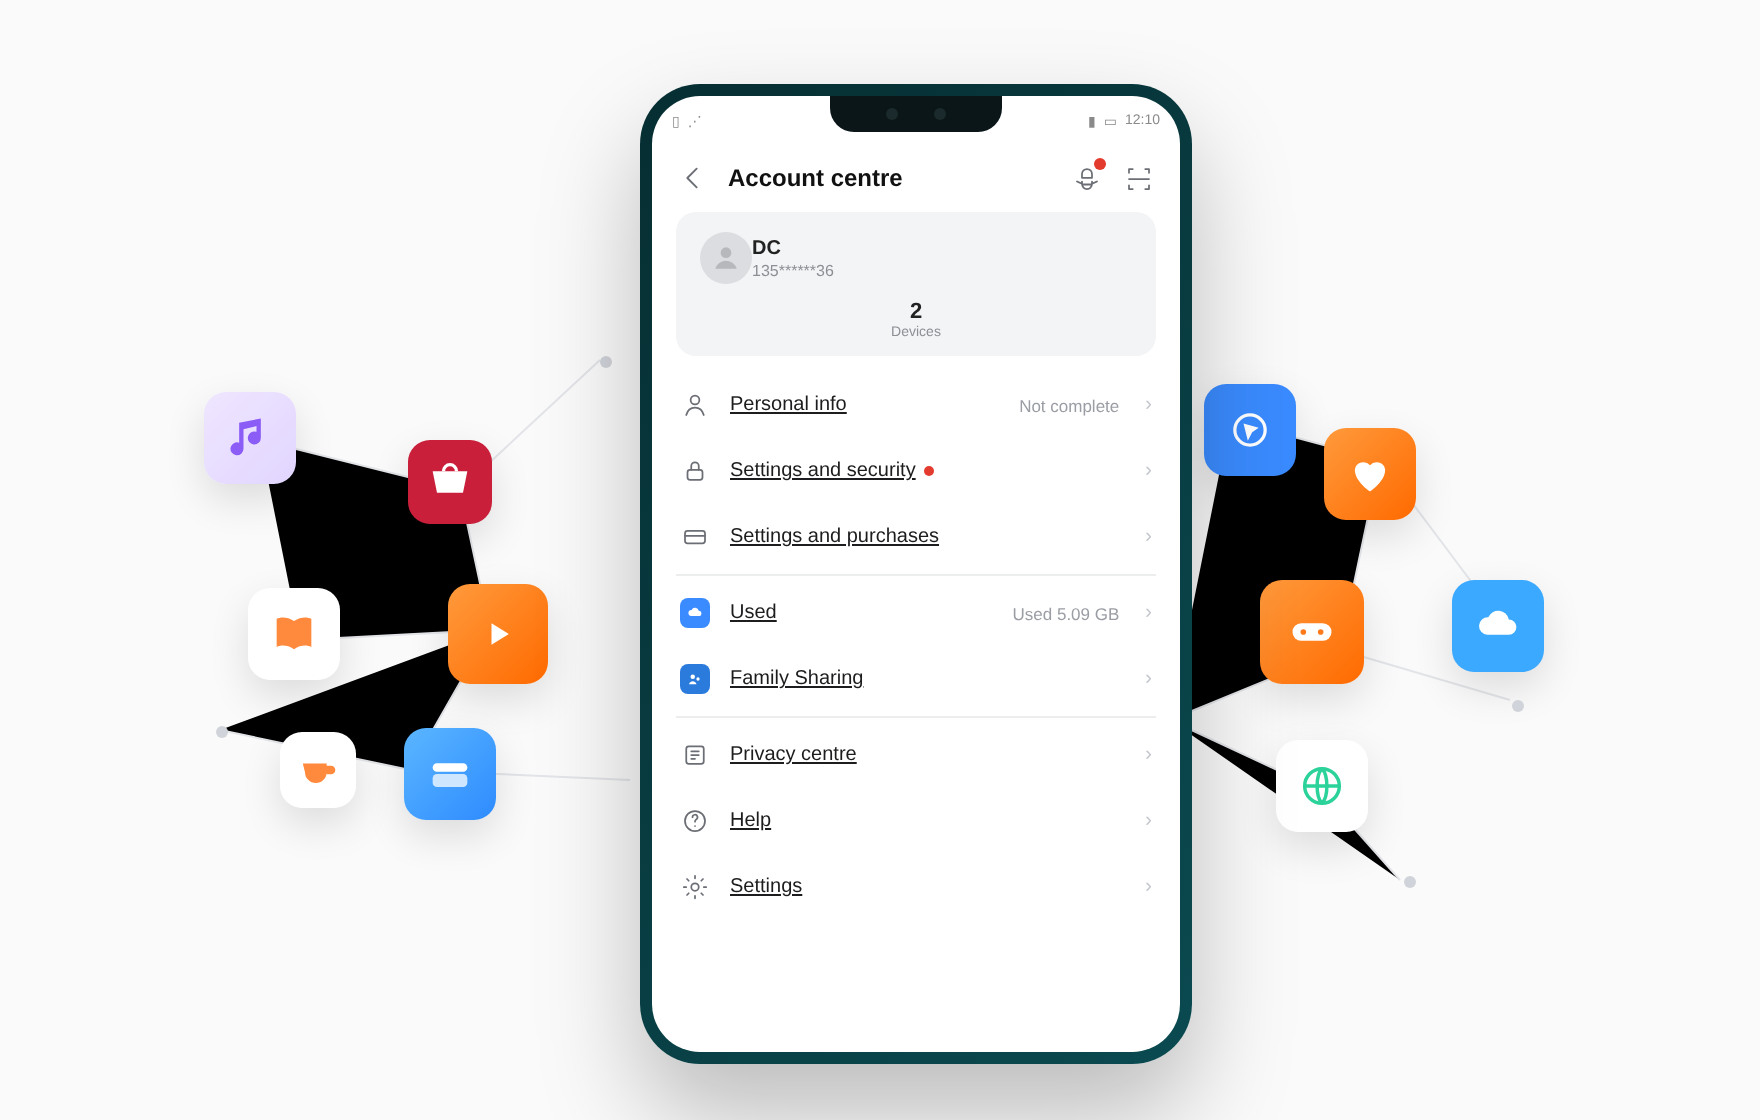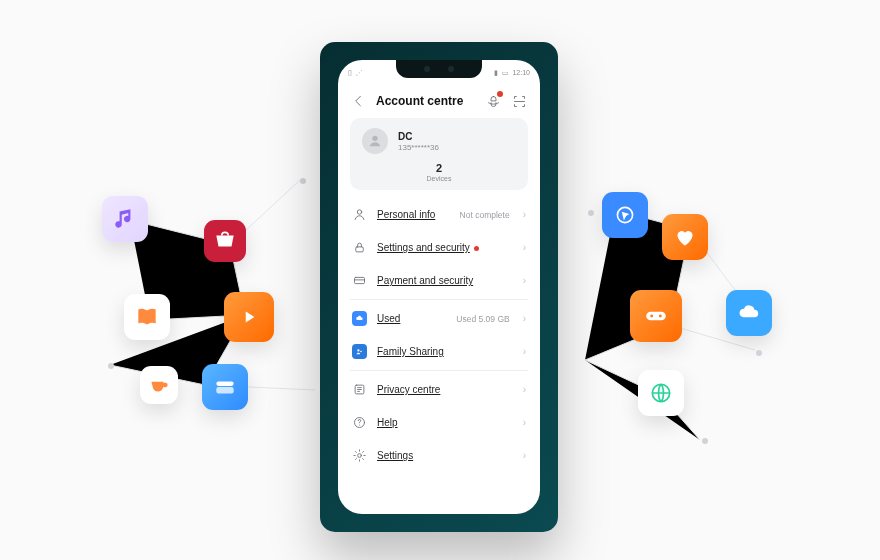--- a/index.html
+++ b/index.html
@@ -8,38 +8,38 @@
 
   
   svg.net { position: absolute; inset: 0; width: 880px; height: 560px; pointer-events: none; }
 
   
   .app { position: absolute; width: 46px; height: 46px; border-radius: 11px; display: flex; align-items: center; justify-content: center; box-shadow: 0 8px 20px rgba(0,0,0,.12); }
   .app svg { width: 26px; height: 26px; }
   .dot { position: absolute; width: 6px; height: 6px; border-radius: 50%; background: #d0d3d9; }
 
   
-  .phone { position: absolute; left: 320px; top: 42px; width: 238px; height: 490px; border-radius: 15px; background: linear-gradient(135deg,#062e32,#0a4a50); box-shadow: 0 25px 50px rgba(0,0,0,.25); padding: 18px; }
+  .phone { position: absolute; left: 320px; top: 42px; width: 276px; height: 490px; border-radius: 30px; background: linear-gradient(135deg,#062e32,#0a4a50); box-shadow: 0 25px 50px rgba(0,0,0,.25); padding: 6px; }
   .screen { width: 100%; height: 100%; background: #fff; border-radius: 24px; position: relative; overflow: hidden; }
   .notch { position: absolute; top: 0; left: 50%; transform: translateX(-50%); width: 86px; height: 18px; background: #0a1618; border-bottom-left-radius: 12px; border-bottom-right-radius: 12px; z-index: 5; }
   .notch::before, .notch::after { content: ""; position: absolute; top: 6px; width: 6px; height: 6px; border-radius: 50%; background: #1b2a2c; }
   .notch::before { left: 28px; }
   .notch::after { right: 28px; }
 
   .status { position: absolute; top: 0; left: 0; right: 0; height: 20px; padding: 5px 10px 0; font-size: 7px; color: #8a8a8a; display: flex; justify-content: space-between; align-items: center; }
   .status .left, .status .right { display: flex; gap: 4px; align-items: center; }
 
   .content { position: absolute; top: 22px; left: 0; right: 0; bottom: 0; padding: 6px 12px 10px; display: flex; flex-direction: column; font-size: 10px; }
 
   .topbar { display: flex; align-items: center; gap: 8px; padding: 4px 0 8px; }
   .topbar .title { font-weight: 600; font-size: 12px; color: #111; flex: 1; }
   .topbar .iconbtn { width: 18px; height: 18px; display: flex; align-items: center; justify-content: center; position: relative; }
 
   .profile { background: #f3f4f5; border-radius: 10px; padding: 10px 12px 8px; }
-  .profile .row { display: flex; align-items: center; gap: 10px; }
+  .profile .row { display: flex; align-items: center; }
   .avatar { width: 26px; height: 26px; border-radius: 50%; background: #dcdde0; display: flex; align-items: center; justify-content: center; }
   .avatar svg { width: 16px; height: 16px; fill: #b6b8bc; }
   .pname { font-weight: 600; font-size: 10px; color: #222; }
   .pphone { font-size: 8px; color: #8c8f94; margin-top: 1px; }
   .devices { text-align: center; margin-top: 8px; }
   .devices .num { font-weight: 600; font-size: 11px; color: #222; }
   .devices .lbl { font-size: 7px; color: #8c8f94; margin-top: 1px; }
 
   .list { margin-top: 8px; }
   .item { display: flex; align-items: center; padding: 9px 2px; gap: 10px; }
@@ -220,21 +220,21 @@
             <div class="chev">›</div>
           </div>
 
           <div class="item">
             <div class="ic">
                 <svg viewBox="0 0 24 24">
                   <rect class="stroke" x="4" y="7" width="16" height="10" rx="2"></rect>
                   <path class="stroke" d="M4 11h16"></path>
                 </svg>
               </div>
-            <div class="label">Payment and security</div>
+            <div class="label">Settings and purchases</div>
             <div class="chev">›</div>
           </div>
 
           <div class="sep"></div>
 
           <div class="item">
             <div class="ic">
                 <div class="sq" style="background:#3a8bff">
                   <svg viewBox="0 0 24 24">
                     <path d="M7 16a4 4 0 0 1 .5-8A5 5 0 0 1 17 9a3.5 3.5 0 0 1 0 7z"></path>

